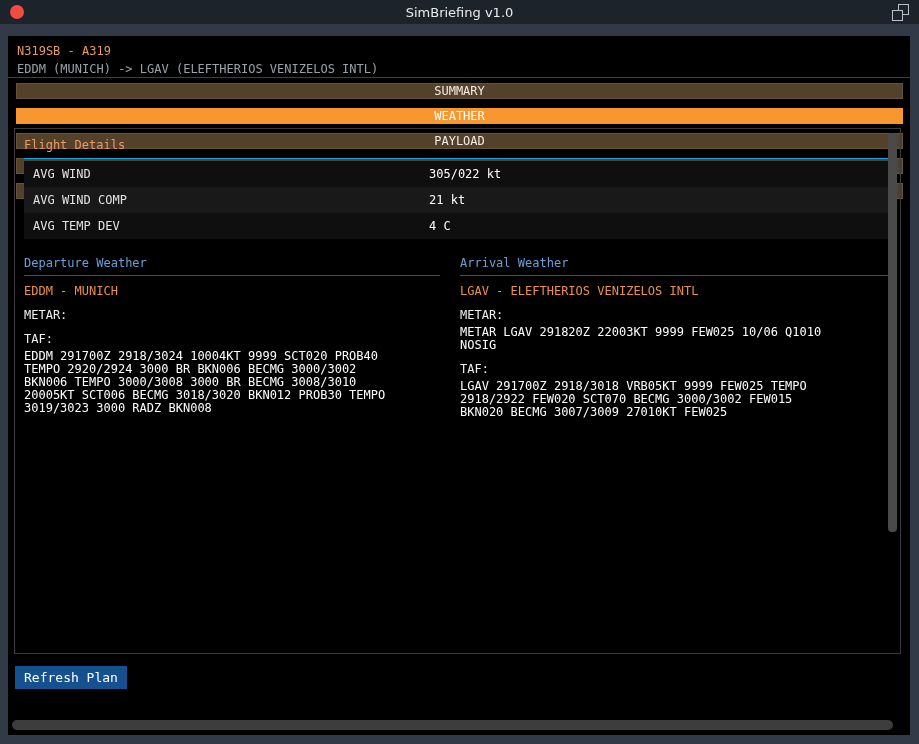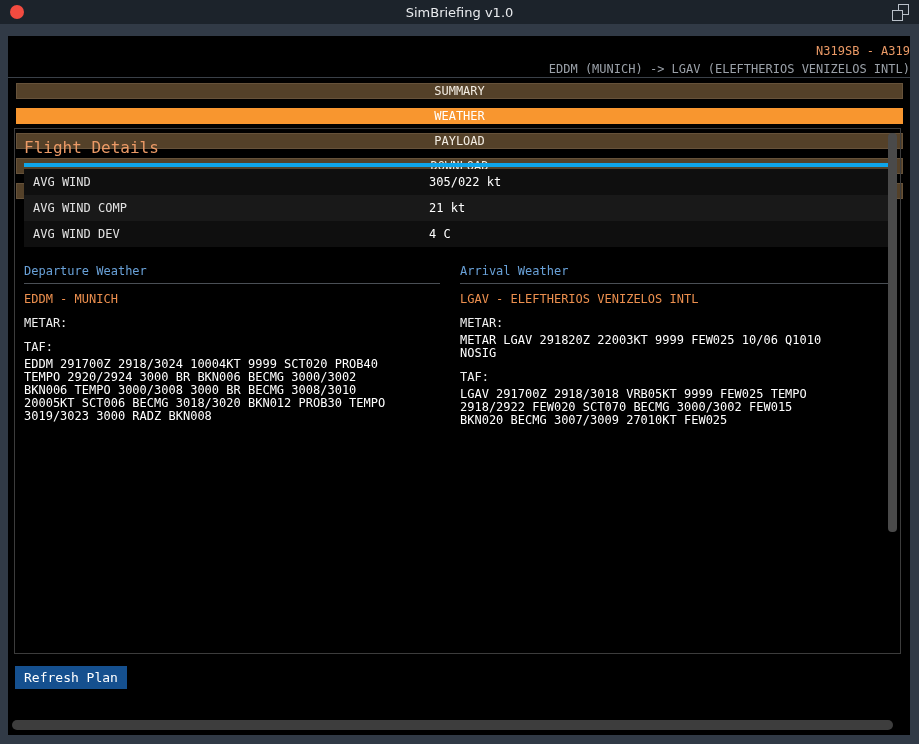--- a/index.html
+++ b/index.html
@@ -46,21 +46,20 @@
   .panel {
     position: absolute; left: 8px; top: 36px; width: 902px; height: 699px;
     background: #000;
   }
 
   
   .flight-header {
     position: absolute; left: 0; top: 0; width: 100%; height: 42px;
     border-bottom: 1px solid #3a4048;
     padding: 6px 0 0 9px;
-    text-align: right;
   }
   .flight-id { font-size: 12px; color: #eb9a66; line-height: 18px; }
   .flight-route { font-size: 12px; color: #9aa0a8; line-height: 18px; }
 
   
   .tabbar {
     position: absolute; left: 8px; top: 47px; width: 887px; height: 36px;
     display: flex; gap: 9px; flex-direction: column;
   }
   .tab {
@@ -81,22 +80,22 @@
     padding: 9px 9px 0 9px;
     overflow: hidden;
   }
   .v-scrollbar {
     position: absolute; right: 3px; top: 4px;
     width: 9px; height: 399px;
     background: #4a4a4a; border-radius: 4px;
   }
 
   .section-title {
-    font-size: 16px; color: #eb9a66;
-    padding-bottom: 6px; border-bottom: 4px solid #0ea5e9;
+    font-size: 12px; color: #eb9a66;
+    padding-bottom: 6px; border-bottom: 1px solid #0ea5e9;
   }
 
   
   .fd-rows { margin-top: 2px; }
   .fd-row {
     display: grid; grid-template-columns: 396px 1fr;
     align-items: center; height: 26px; padding-left: 9px;
     font-size: 12px;
   }
   .fd-row:nth-child(odd) { background: #0f0f0f; }
@@ -171,21 +170,21 @@
     <div class="fd-rows">
       <div class="fd-row">
         <span class="fd-label">AVG WIND</span>
         <span class="fd-value">305/022 kt</span>
       </div>
       <div class="fd-row">
         <span class="fd-label">AVG WIND COMP</span>
         <span class="fd-value">21 kt</span>
       </div>
       <div class="fd-row">
-        <span class="fd-label">AVG WIND DEV</span>
+        <span class="fd-label">AVG TEMP DEV</span>
         <span class="fd-value">4 C</span>
       </div>
     </div>
 
     <div class="weather-grid">
 
       <div class="weather-col">
         <div class="weather-title">Departure Weather</div>
         <div class="airport-name">EDDM - MUNICH</div>
         <div class="wx-label">METAR:</div>

